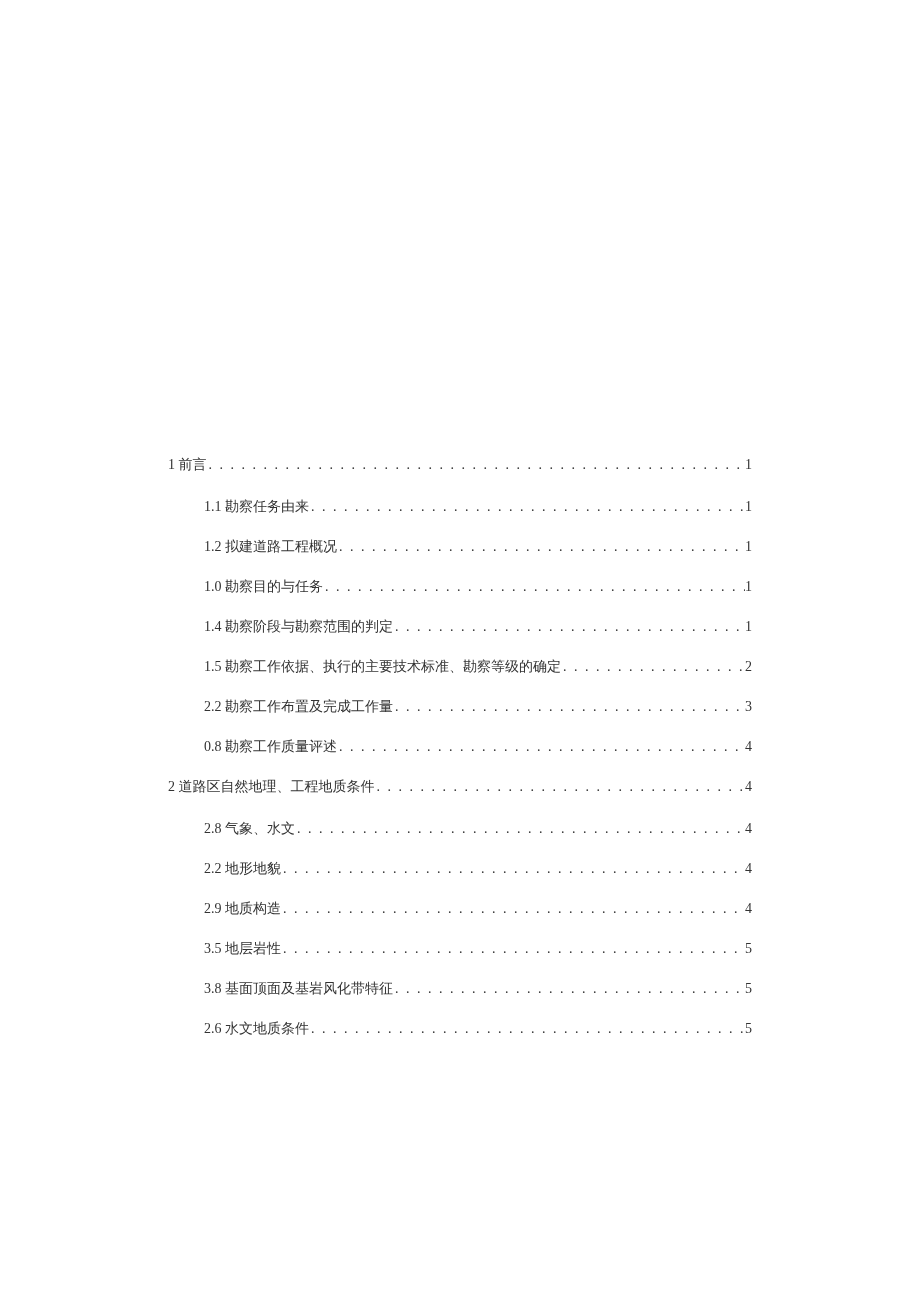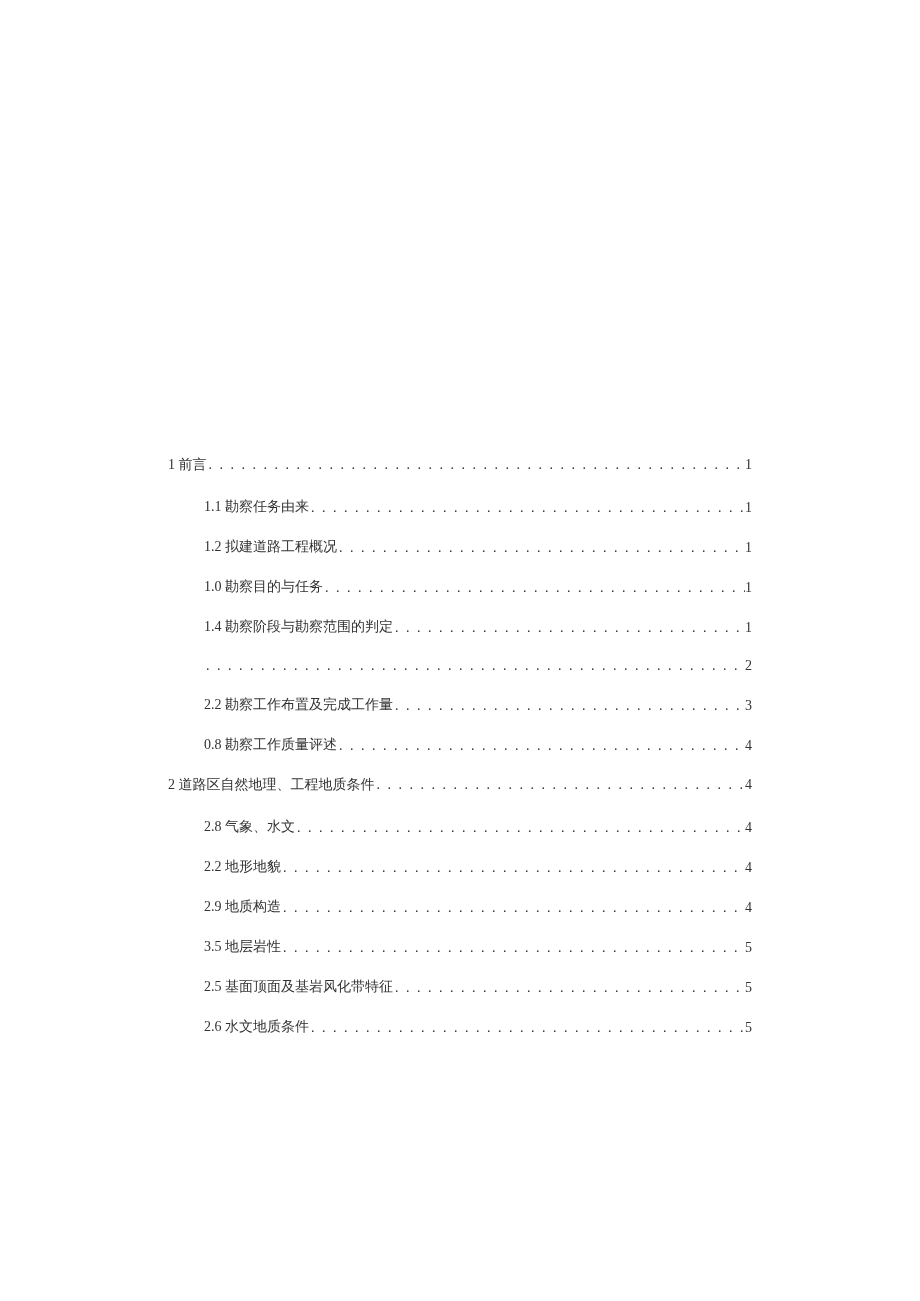--- a/index.html
+++ b/index.html
@@ -13,21 +13,21 @@
       font-size: 14px;
     }
     .toc-level-1 {
       display: flex;
       align-items: center;
       margin-bottom: 24px;
       padding-left: 0;
     }
     .toc-level-2 {
       display: flex;
-      align-items: flex-end;
+      align-items: center;
       margin-bottom: 22px;
       padding-left: 36px;
     }
     .toc-title {
       white-space: nowrap;
       flex-shrink: 0;
     }
     .toc-dots {
       flex: 1;
       overflow: hidden;
@@ -71,20 +71,21 @@
       <span class="toc-title">1.0 勘察目的与任务 </span>
       <span class="toc-dots">. . . . . . . . . . . . . . . . . . . . . . . . . . . . . . . . . . . . . . . . . . . . . . . . . . . . . . . . . . . . . . . . . . . . . . . . . . . . . . . . . . . . . . . . . . . . . . . . . . . . . . . . . . . . . . . . . . . . . . . . . . . . .</span>
       <span class="toc-page">1</span>
     </div>
     <div class="toc-level-2">
       <span class="toc-title">1.4 勘察阶段与勘察范围的判定 </span>
       <span class="toc-dots">. . . . . . . . . . . . . . . . . . . . . . . . . . . . . . . . . . . . . . . . . . . . . . . . . . . . . . . . . . . . . . . . . . . . . . . . . . . . . . . . . . . . . . . . . . . . . . . . . . . . . . . . . . . . . . . . . . . . . . . . . . . . .</span>
       <span class="toc-page">1</span>
     </div>
     <div class="toc-level-2">
+      <span class="toc-title">1.5 勘察工作依据、执行的主要技术标准、勘察等级的确定 </span>
       <span class="toc-dots">. . . . . . . . . . . . . . . . . . . . . . . . . . . . . . . . . . . . . . . . . . . . . . . . . . . . . . . . . . . . . . . . . . . . . . . . . . . . . . . . . . . . . . . . . . . . . . . . . . . . . . . . . . . . . . . . . . . . . . . . . . . . .</span>
       <span class="toc-page">2</span>
     </div>
     <div class="toc-level-2">
       <span class="toc-title">2.2 勘察工作布置及完成工作量 </span>
       <span class="toc-dots">. . . . . . . . . . . . . . . . . . . . . . . . . . . . . . . . . . . . . . . . . . . . . . . . . . . . . . . . . . . . . . . . . . . . . . . . . . . . . . . . . . . . . . . . . . . . . . . . . . . . . . . . . . . . . . . . . . . . . . . . . . . . .</span>
       <span class="toc-page">3</span>
     </div>
     <div class="toc-level-2">
       <span class="toc-title">0.8 勘察工作质量评述 </span>
@@ -110,21 +111,21 @@
       <span class="toc-title">2.9 地质构造 </span>
       <span class="toc-dots">. . . . . . . . . . . . . . . . . . . . . . . . . . . . . . . . . . . . . . . . . . . . . . . . . . . . . . . . . . . . . . . . . . . . . . . . . . . . . . . . . . . . . . . . . . . . . . . . . . . . . . . . . . . . . . . . . . . . . . . . . . . . .</span>
       <span class="toc-page">4</span>
     </div>
     <div class="toc-level-2">
       <span class="toc-title">3.5 地层岩性 </span>
       <span class="toc-dots">. . . . . . . . . . . . . . . . . . . . . . . . . . . . . . . . . . . . . . . . . . . . . . . . . . . . . . . . . . . . . . . . . . . . . . . . . . . . . . . . . . . . . . . . . . . . . . . . . . . . . . . . . . . . . . . . . . . . . . . . . . . . .</span>
       <span class="toc-page">5</span>
     </div>
     <div class="toc-level-2">
-      <span class="toc-title">2.5 基面顶面及基岩风化带特征 </span>
+      <span class="toc-title">3.8 基面顶面及基岩风化带特征 </span>
       <span class="toc-dots">. . . . . . . . . . . . . . . . . . . . . . . . . . . . . . . . . . . . . . . . . . . . . . . . . . . . . . . . . . . . . . . . . . . . . . . . . . . . . . . . . . . . . . . . . . . . . . . . . . . . . . . . . . . . . . . . . . . . . . . . . . . . .</span>
       <span class="toc-page">5</span>
     </div>
     <div class="toc-level-2">
       <span class="toc-title">2.6 水文地质条件 </span>
       <span class="toc-dots">. . . . . . . . . . . . . . . . . . . . . . . . . . . . . . . . . . . . . . . . . . . . . . . . . . . . . . . . . . . . . . . . . . . . . . . . . . . . . . . . . . . . . . . . . . . . . . . . . . . . . . . . . . . . . . . . . . . . . . . . . . . . .</span>
       <span class="toc-page">5</span>
     </div>
   </div>
 

